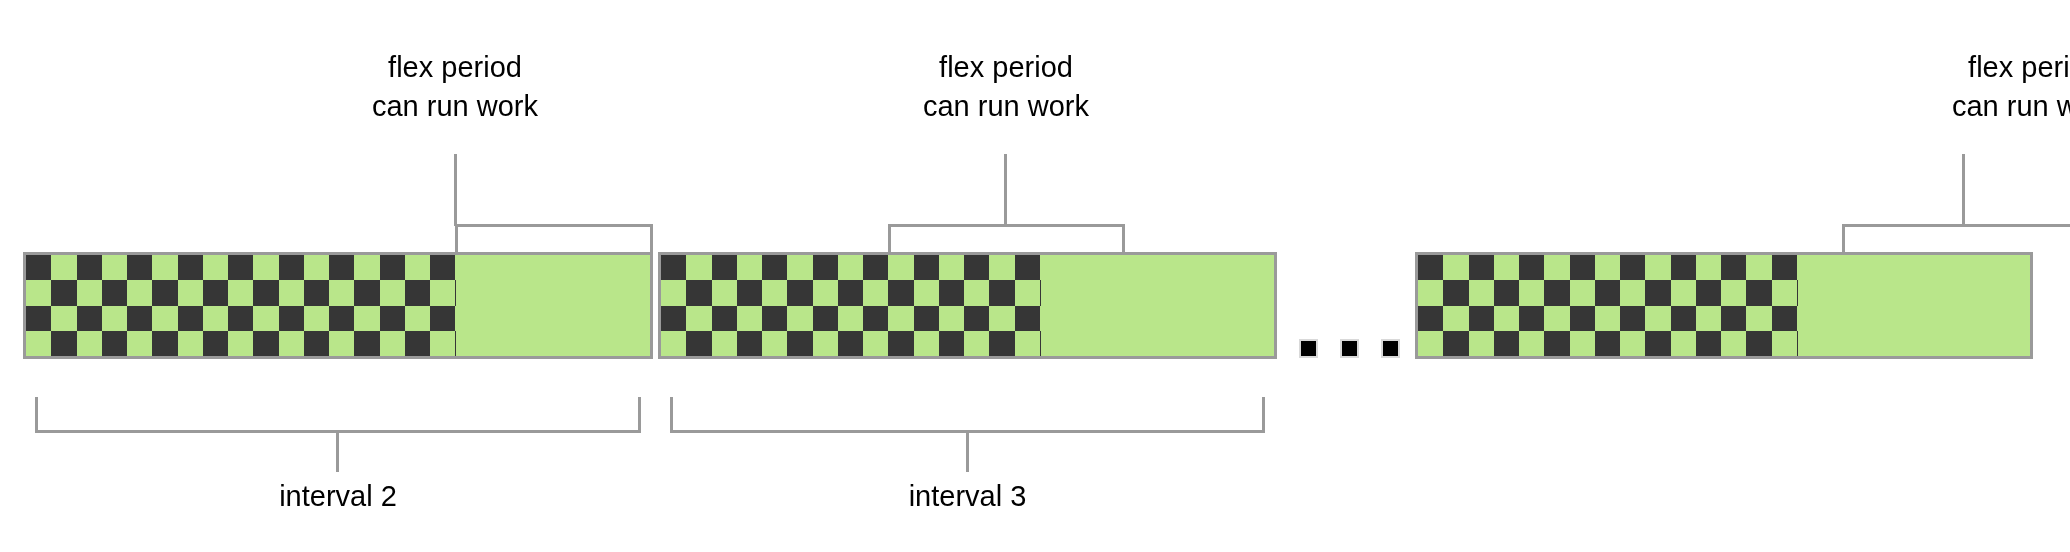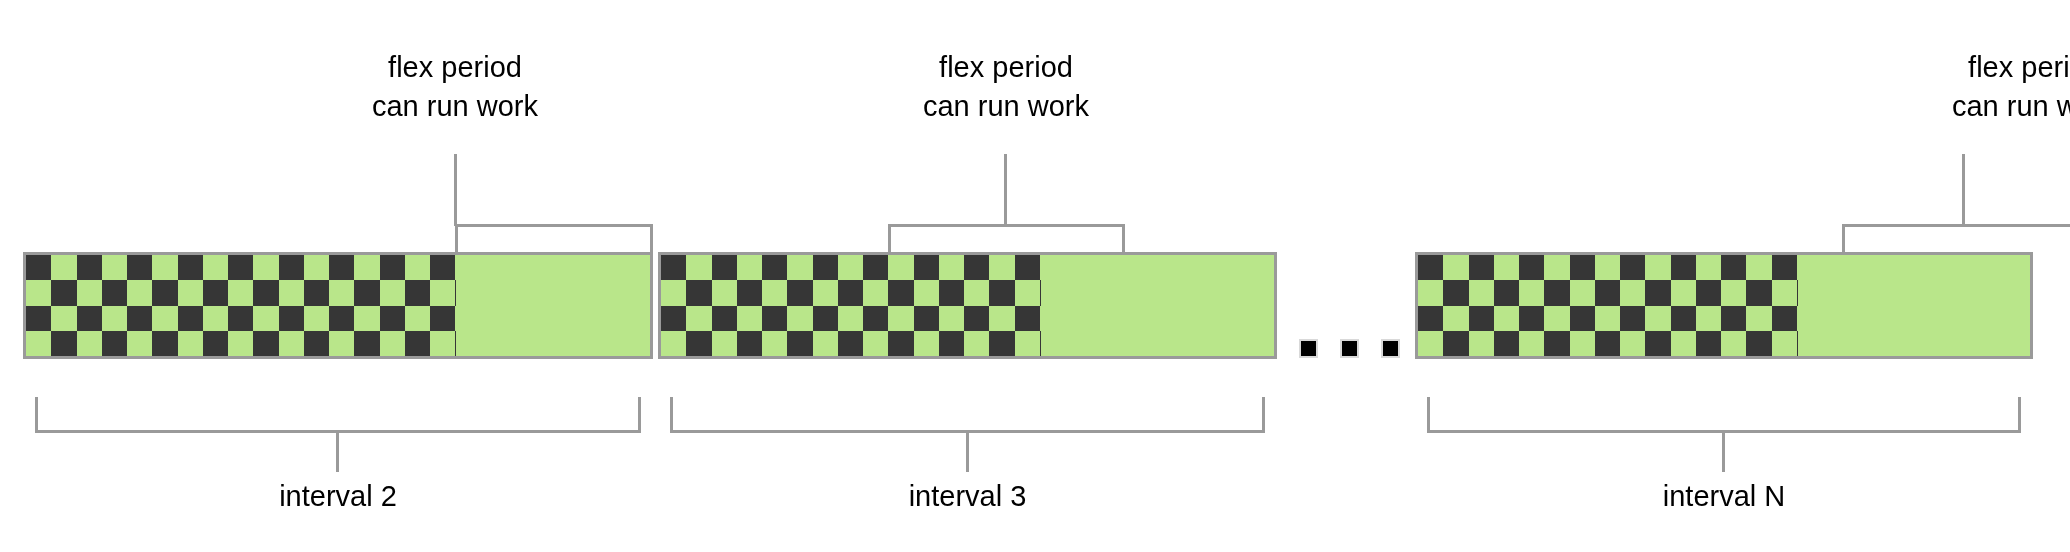--- a/index.html
+++ b/index.html
@@ -203,19 +203,14 @@
     <div class="interval-stem" style="left:301px;"></div>
     <div class="interval-label">interval 2</div>
   </div>
 
   <div class="interval-annot" style="left:670px; top:397px; width:595px; height:140px;">
     <div class="interval-brace" style="left:0; width:595px;"></div>
     <div class="interval-stem" style="left:296px;"></div>
     <div class="interval-label">interval 3</div>
   </div>
 
-  <div class="interval-annot" style="left:1427px; top:397px; width:594px; height:140px;">
-    <div class="interval-brace" style="left:0; width:594px;"></div>
-    <div class="interval-stem" style="left:295px;"></div>
-    <div class="interval-label">interval N</div>
-  </div>
 
 </div>
 
 </body></html>

